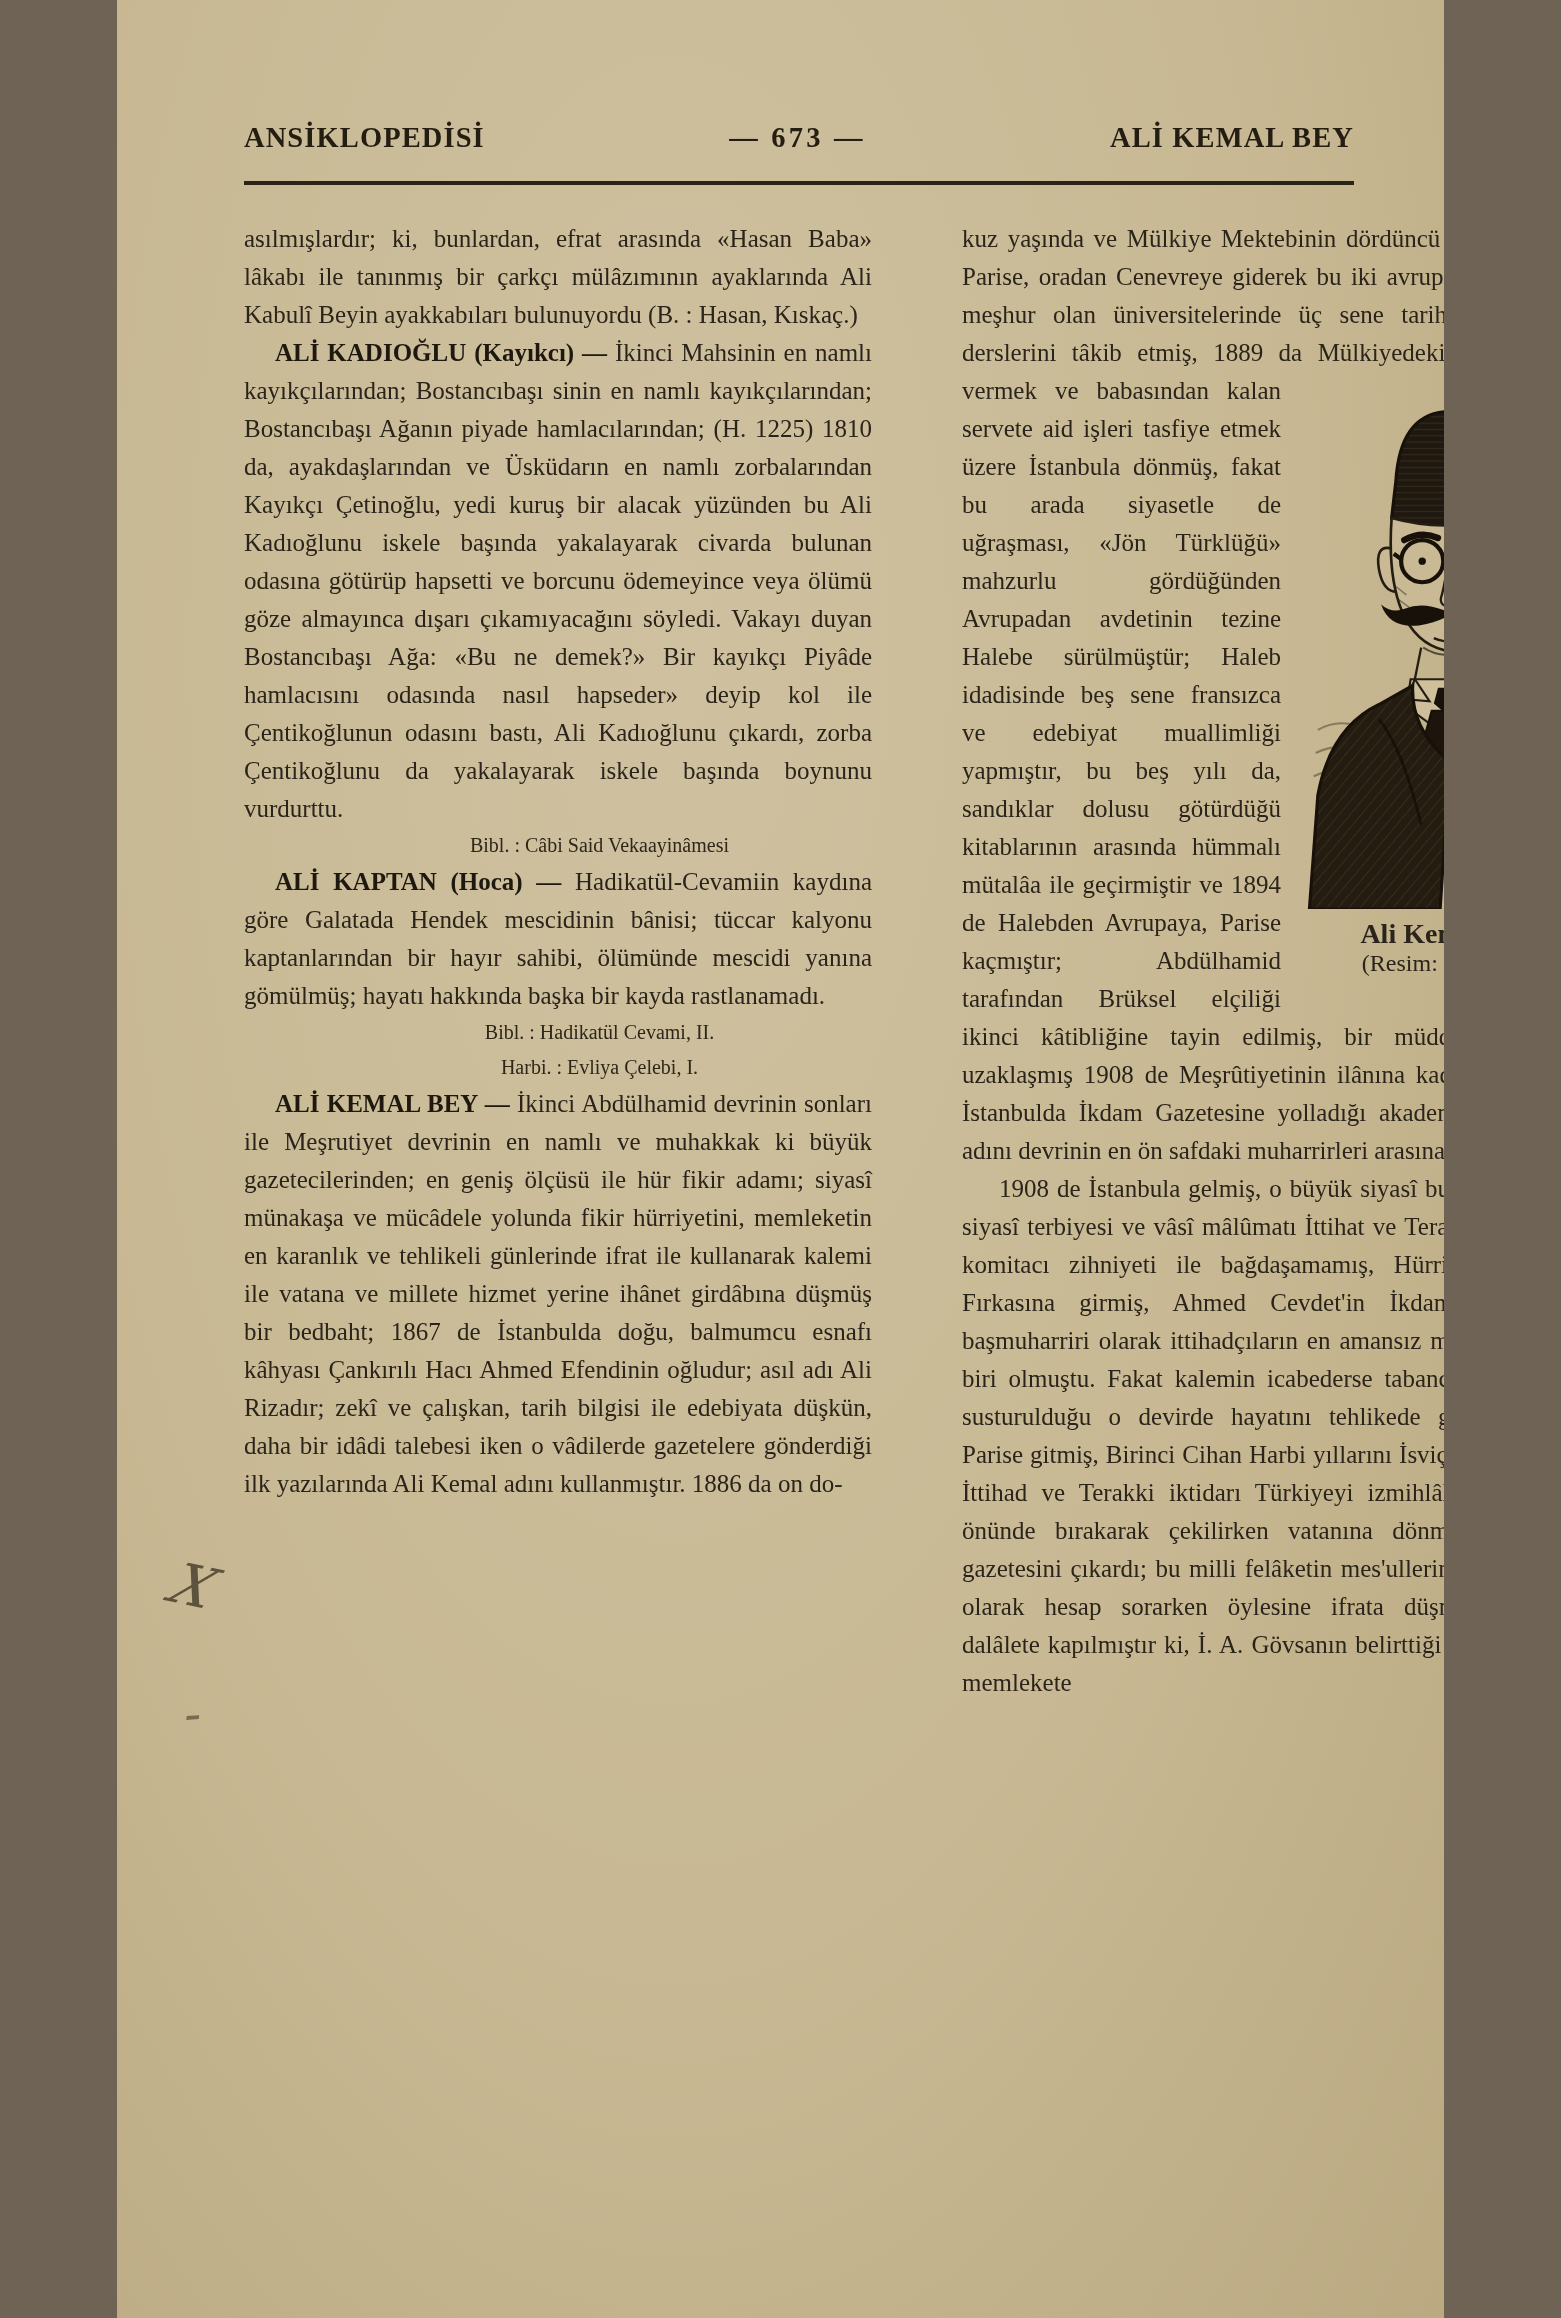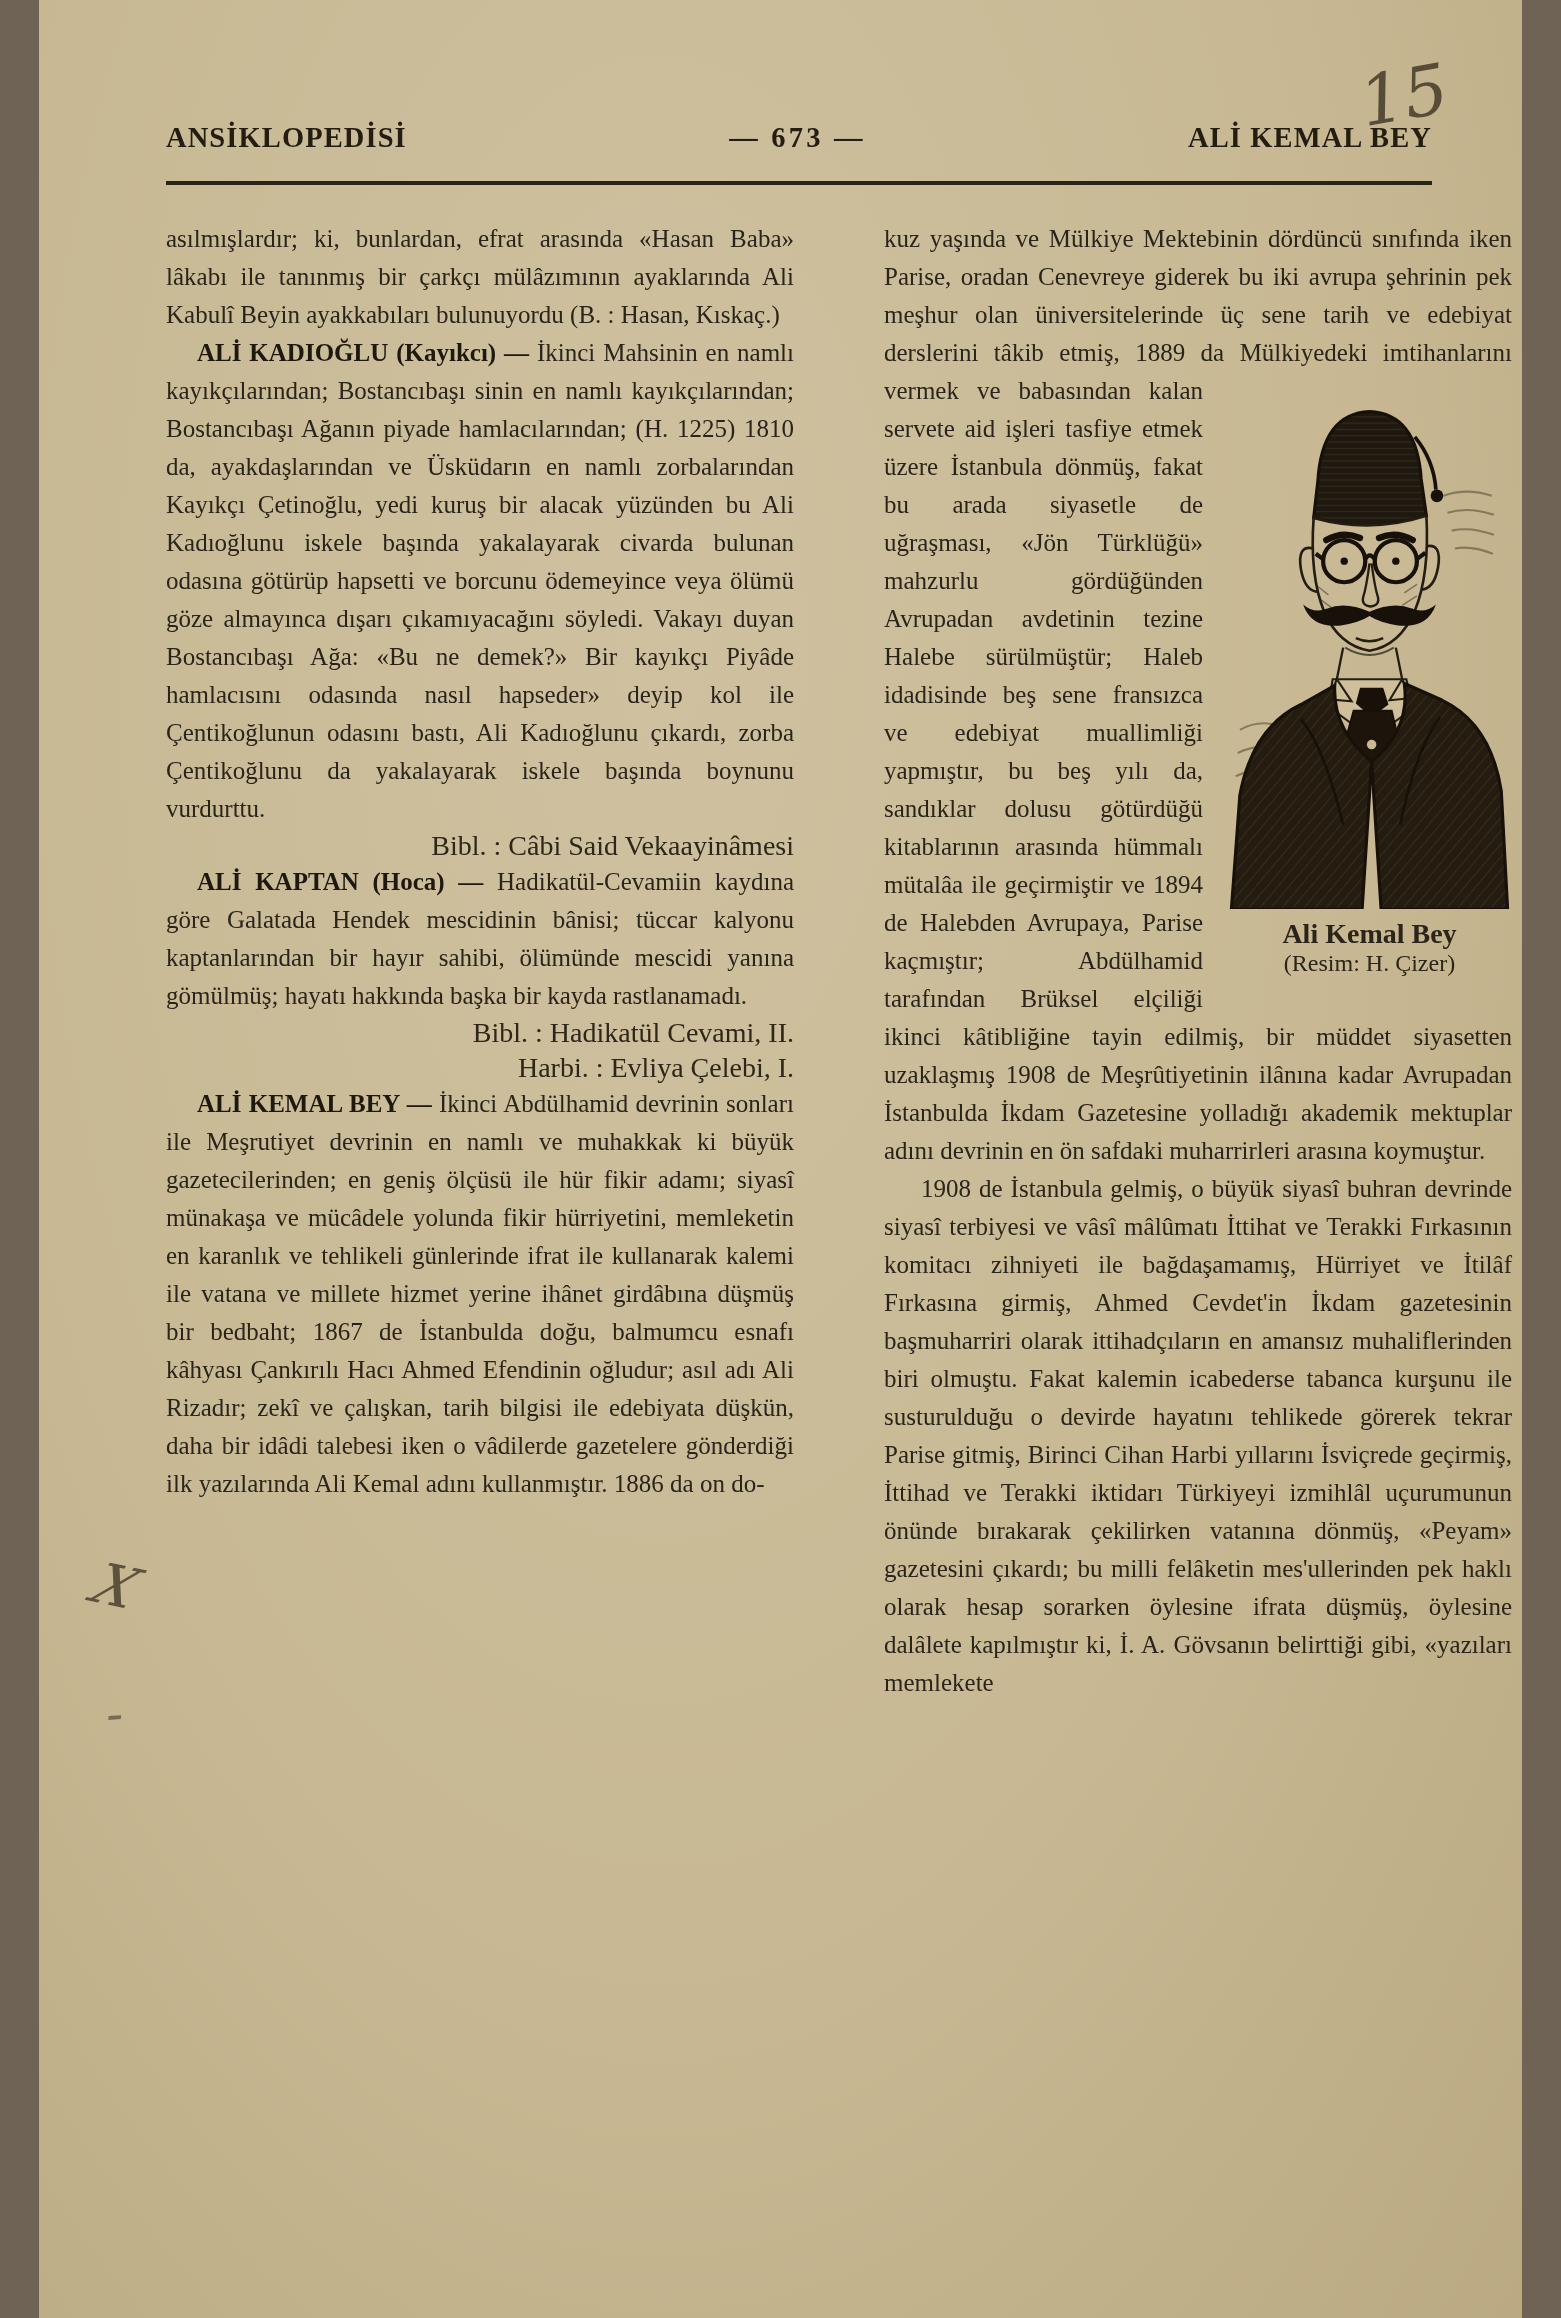--- a/index.html
+++ b/index.html
@@ -1,18 +1,18 @@
 <!DOCTYPE html>
 <html style="font-size:8.4px"><head>
 <meta charset="utf-8">
 <style>
   html, body { margin: 0; padding: 0; background: #6e6354; }
   .page {
     position: relative;
-    width: 1483px; height: 2319px;
+    width: 1327px; height: 2319px;
     margin: 0 auto;
     background: radial-gradient(ellipse at 42% 28%, #cfc1a0 0%, #c8b994 55%, #baa981 100%);
     color: #2b241a;
     font-family: "Liberation Serif", "DejaVu Serif", serif;
     overflow: hidden;
   }
   .header {
     position: absolute; left: 127px; right: 90px; top: 122px;
     display: flex; justify-content: space-between; align-items: baseline;
     font-weight: bold; font-size: 28.5px; letter-spacing: 1.1px; color: #241d12;
@@ -30,22 +30,22 @@
     width: 628px; flex: 0 0 auto;
     font-size: 25px; line-height: 38px;
     text-align: justify;
   }
   .col p { margin: 0; }
   .entry { text-indent: 31px; }
   .noindent { text-indent: 0; }
   .para2 { text-indent: 37px; }
   b { color: #1e180e; }
   .bibl {
-    font-size: 28px; line-height: 35px;
-    text-indent: 83px; text-align: right;
+    font-size: 20px; line-height: 35px;
+    text-indent: 83px; text-align: center;
     color: #2e2719;
   }
   .figure {
     float: right; display: block;
     width: 285px; margin: 9.5px 0 6.3px 24px;
   }
   .figure svg { display: block; width: 285px; height: 527px; }
   .cap1 {
     display: block; text-align: center; font-weight: bold;
     font-size: 28px; line-height: 31px; margin-top: 9.5px; text-indent: 0;

